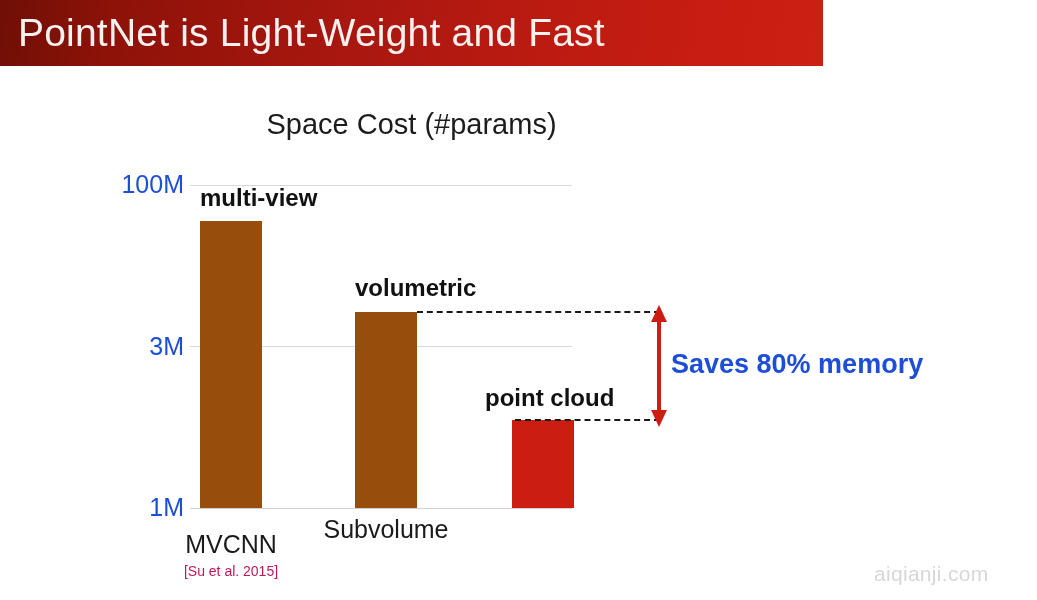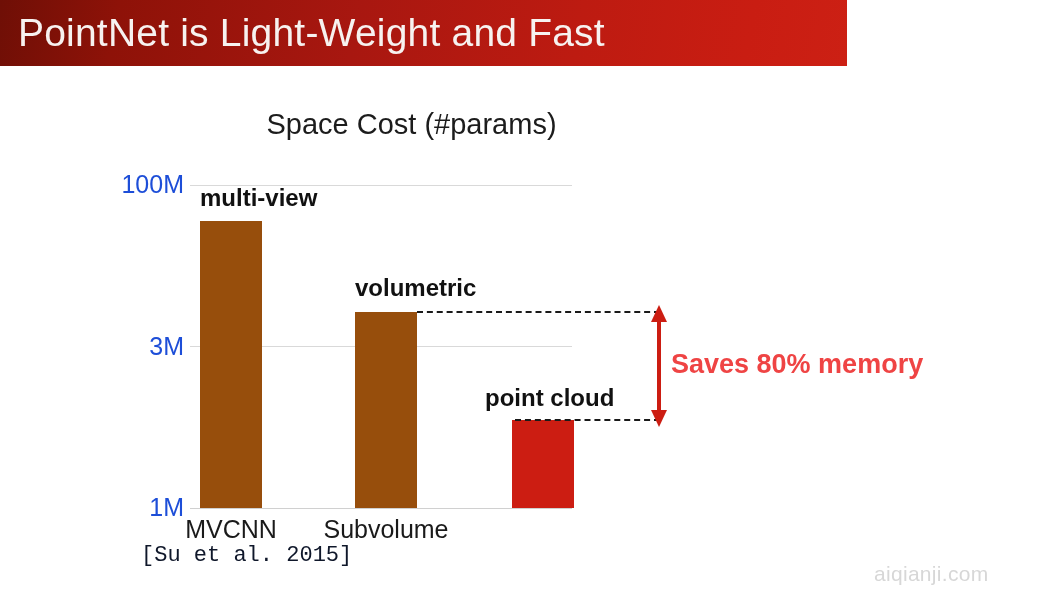--- a/index.html
+++ b/index.html
@@ -20,21 +20,20 @@
   }
 
   
   #header-banner {
     position: absolute;
     left: 0;
     top: 0;
     width: 823px;
     height: 66px;
     background: linear-gradient(100deg, #6f0f06 0%, #8e1208 14%, #a81710 42%, #bd1b11 68%, #c91d12 88%, #cc2014 100%);
-    padding-left: 24px;
   }
   #header-title {
     position: absolute;
     left: 18px;
     top: 4px;
     width: 900px;
     height: 58px;
     line-height: 58px;
     color: #f7f2f0;
     font-size: 39px;
@@ -149,48 +148,47 @@
     top: 238px;
     width: 34px;
     height: 124px;
   }
   #savings-text {
     position: absolute;
     left: 667px;
     top: 283px;
     font-size: 27px;
     font-weight: bold;
-    color: #ef4444;
+    color: #1d4ed8;
     white-space: nowrap;
   }
 
   
   .cat-group {
     position: absolute;
     top: 448px;
     width: 180px;
     text-align: center;
   }
-  #cat-mvcnn     { left: 137px; }
+  #cat-mvcnn     { left: 137px; margin-top: 15px; }
   #cat-subvolume { left: 292px; }
   #cat-pointnet  { left: 449px; }
 
   .cat-name {
     font-size: 25px;
     color: #1a1a1a;
     white-space: nowrap;
     line-height: 30px;
   }
   .cat-name.bold { font-weight: bold; }
   .cat-cite {
-    font-size: 22px;
-    color: #0f172a;
+    font-size: 14px;
+    color: #be185d;
     white-space: nowrap;
     line-height: 24px;
-    font-family: Liberation Mono, monospace;
   }
 
   #watermark {
     position: absolute;
     left: 874px;
     top: 562px;
     font-size: 21px;
     color: #d7d7d7;
     white-space: nowrap;
     letter-spacing: 0.3px;

